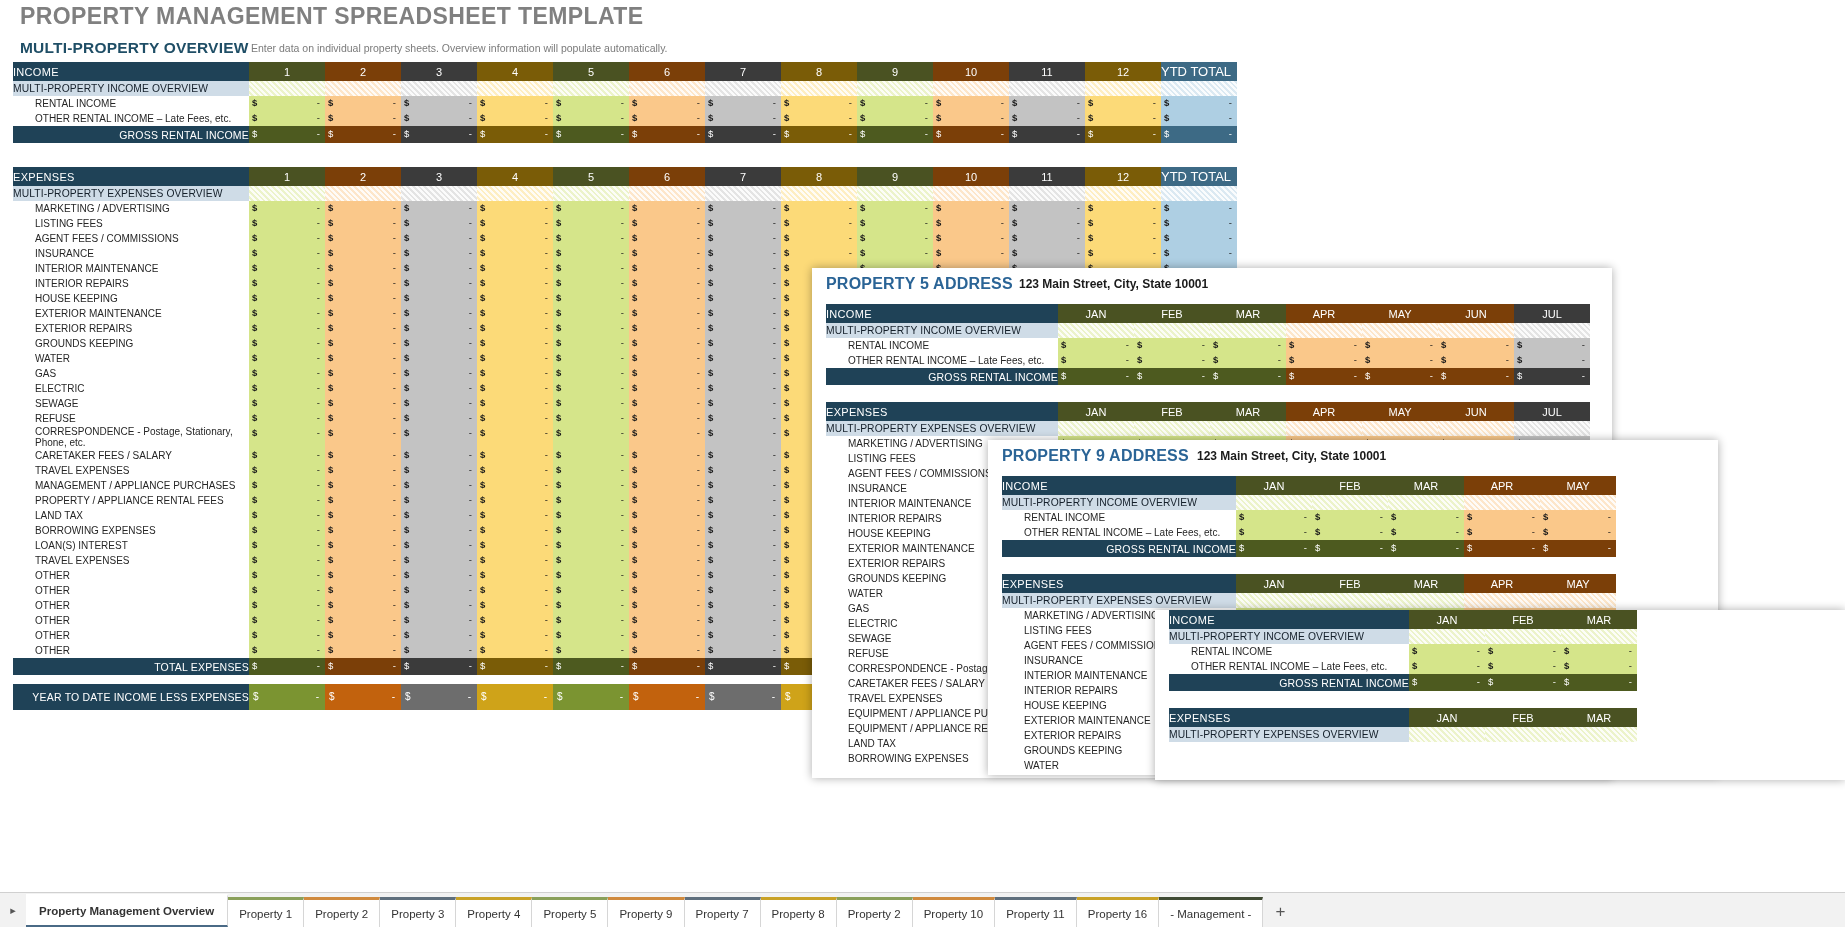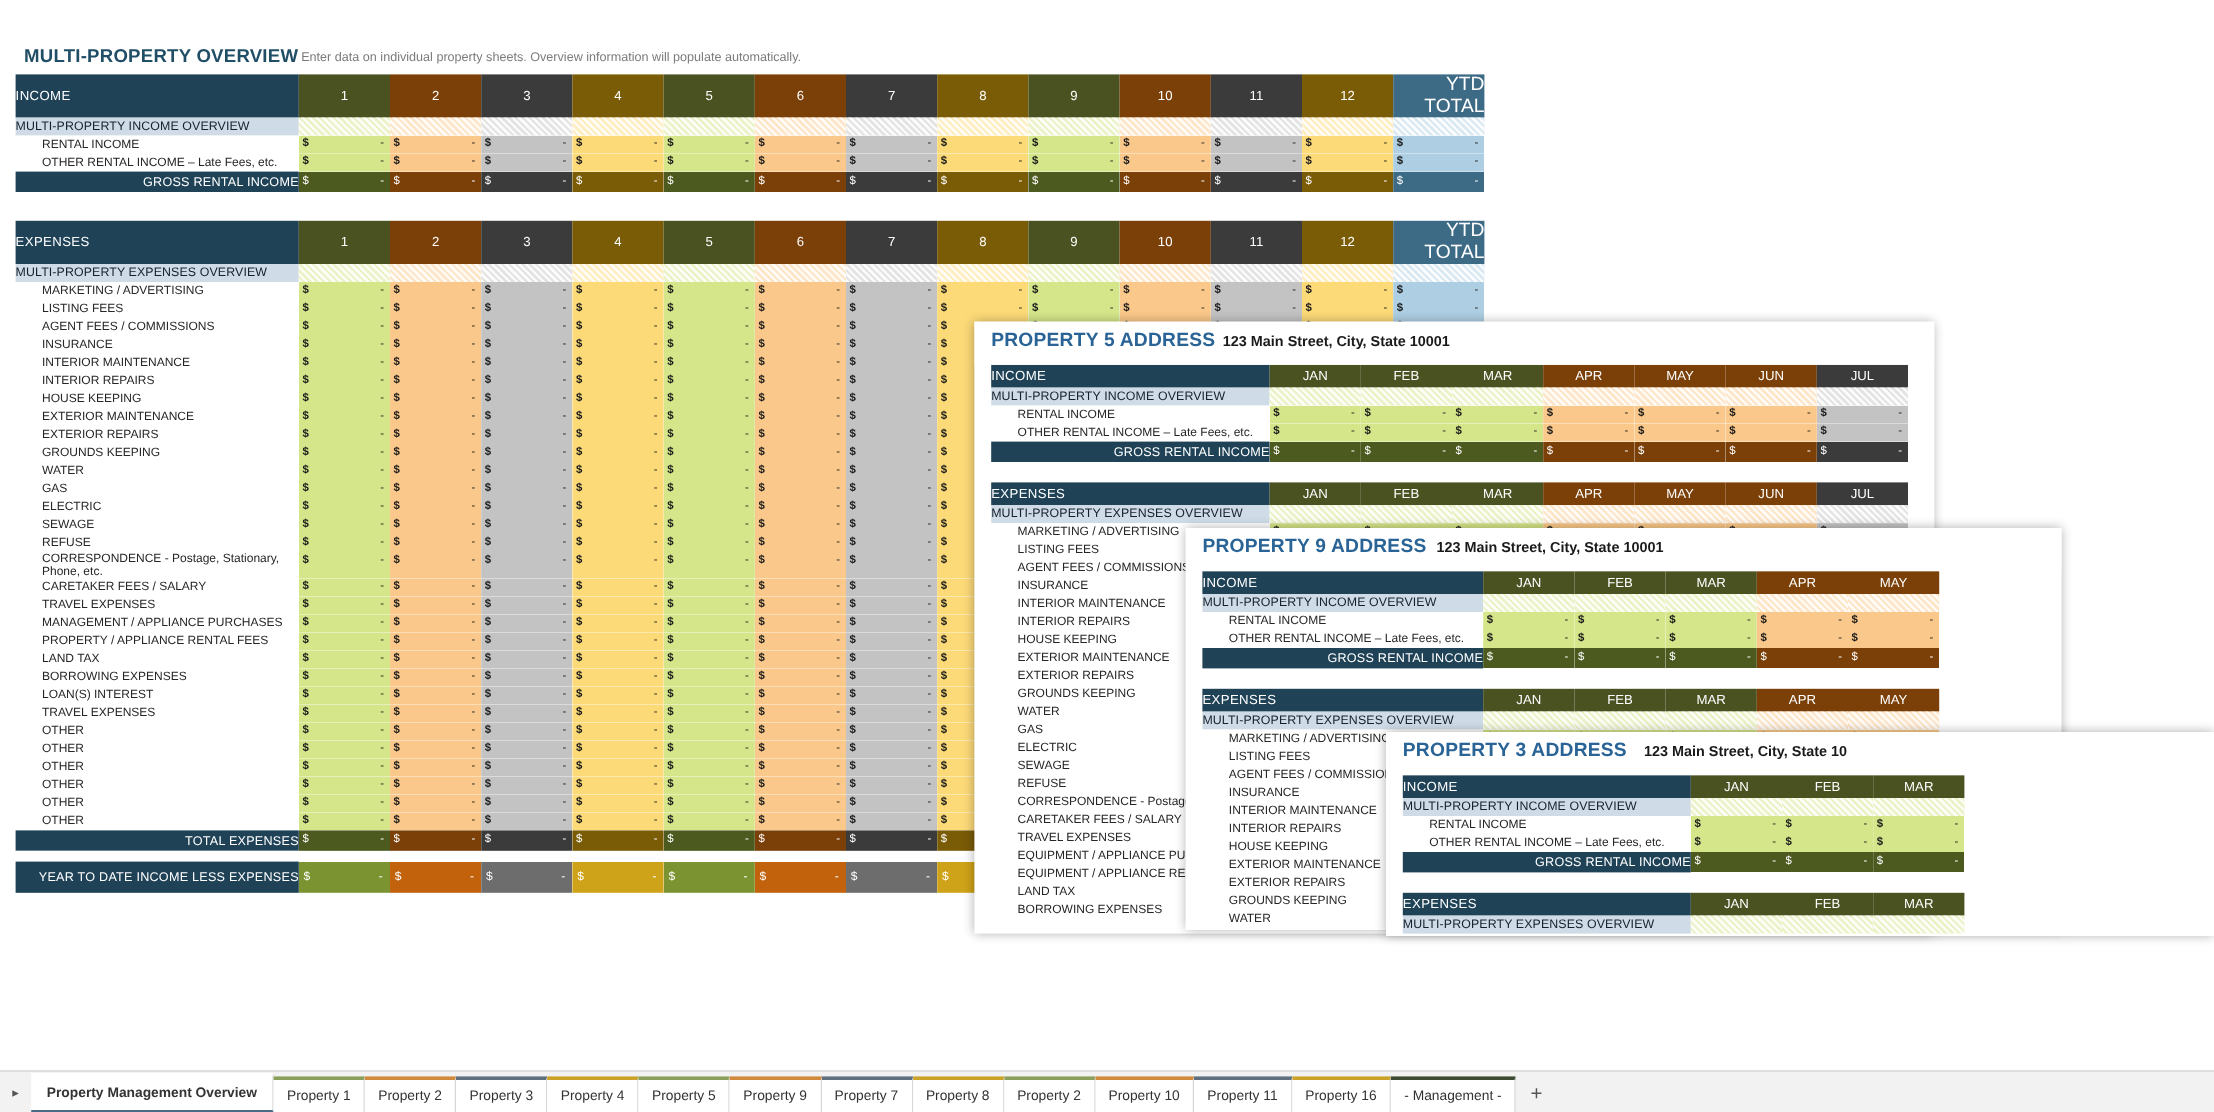--- a/index.html
+++ b/index.html
@@ -34,22 +34,22 @@
   .hdr-label {
     background: #1f4257; color:#ffffff;
     font-size: 11px; font-weight: 600; letter-spacing:.3px;
     padding-left: 8px; text-align: left; height: 19px;
   }
   .hdr-month {
     color:#ffffff; font-size:11px; font-weight:600; text-align:center;
     height:19px; border-left:1px solid #ffffff;
   }
   .hdr-ytd {
-    background:#1f4257; color:#fff; font-size:16px; font-weight:600;
-    text-align:right; height:19px; border-left:1px solid #fff;
+    background:#1f4257; color:#fff; font-size:13px; font-weight:600;
+    text-align:left; height:19px; border-left:1px solid #fff;
   }
   .sub-hdr {
     background:#cfdce7; color:#15202b; font-size:10.3px; font-weight:bold;
     letter-spacing:.1px; padding-left:8px; height:15px; text-align:left;
   }
   .hatch {
     height:15px; border-left:1px solid #ffffff;
     background-image: repeating-linear-gradient(45deg,
        rgba(255,255,255,.85) 0 2px, rgba(0,0,0,0) 2px 4px);
   }
@@ -128,20 +128,21 @@
     width:34px; height:30px; display:flex; align-items:center;
     justify-content:center; font-size:17px; color:#555; background:#f2f2f2;
   }
   .tabbar-rest { flex:1; height:30px; background:#f2f2f2; }
 </style>
 </head>
 <body>
 
 <div id="stage">
 
+  <div class="doc-title">PROPERTY MANAGEMENT SPREADSHEET TEMPLATE</div>
   <div class="section-title">MULTI-PROPERTY OVERVIEW</div>
   <div class="section-note">Enter data on individual property sheets.  Overview information will populate automatically.</div>
 
   <div id="overview-mount" style="position:absolute;left:13px;top:62px;">
       <table class="grid">
         <colgroup>
           <col style="width:236px">
           <col style="width:76px">
           <col style="width:76px">
           <col style="width:76px">
@@ -3407,24 +3408,20 @@
               <td class="money" style="background:#fac88a">
                 <span class="s">$</span>
                 <span class="d">-</span>
               </td>
             </tr>
           </tbody>
         </table>
       </div>
     </div>
   <div class="prop-window" id="pw2" style="left:1155px; top:610px; width:690px; height:170px;">
-      <div class="prop-head">
-        <span class="prop-addr-title">PROPERTY 3 ADDRESS</span>
-        <span class="prop-addr-value" style="left:215px">123 Main Street, City, State  10</span>
-      </div>
       <div style="padding-left:14px">
         <table class="grid">
           <colgroup>
             <col style="width:240px">
             <col style="width:76px">
             <col style="width:76px">
             <col style="width:76px">
           </colgroup>
           <tbody>
             <tr>

